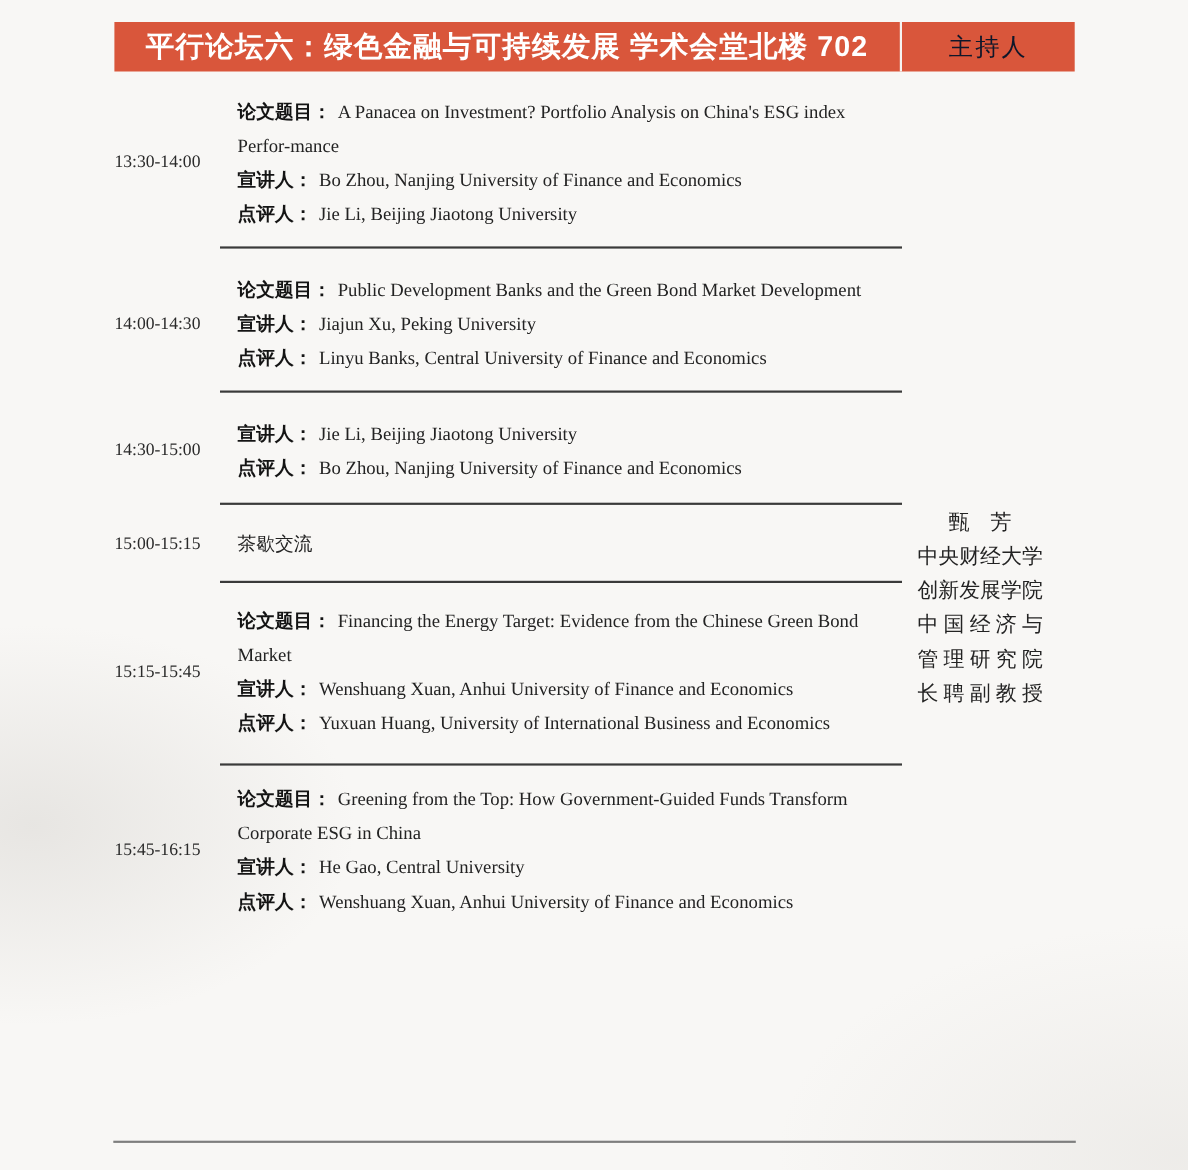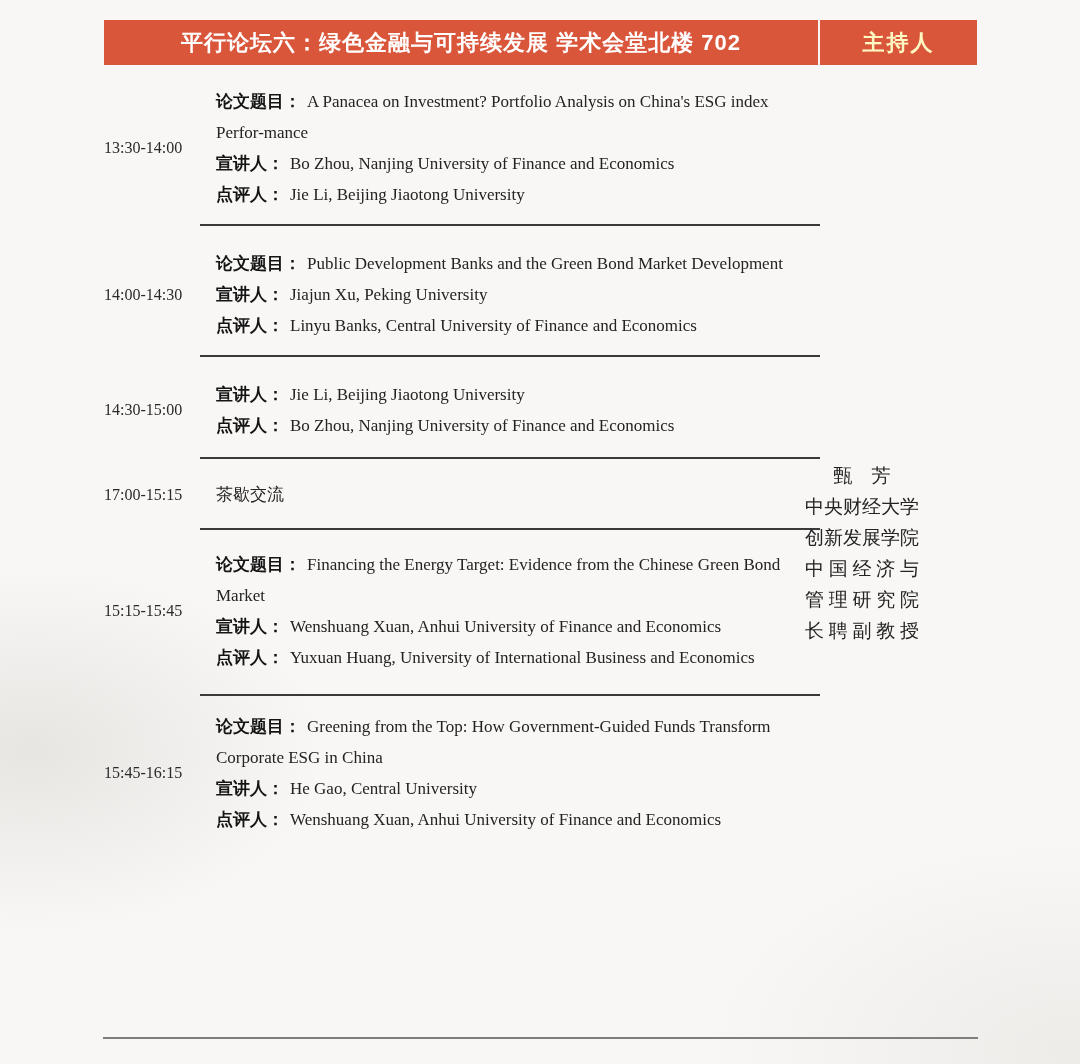--- a/index.html
+++ b/index.html
@@ -19,27 +19,27 @@
   }
   
   .header-bar{
     position:absolute;left:104px;top:20px;width:873px;height:45px;
     display:flex;align-items:stretch;
     background:var(--accent,#d9563b);
   }
   .header-main{
     width:714px;display:flex;align-items:center;justify-content:center;
     color:#ffffff;font-family:"Liberation Sans","DejaVu Sans",sans-serif;
-    font-weight:bold;font-size:22px;letter-spacing:1px;white-space:nowrap;
+    font-weight:bold;font-size:26px;letter-spacing:1px;white-space:nowrap;
   }
   .header-sep{width:2px;background:#f6f3f1;}
   .header-moderator{
     flex:1;display:flex;align-items:center;justify-content:center;
-    color:#fef9c3;font-family:"Liberation Sans","DejaVu Sans",sans-serif;
-    font-weight:bold;font-size:22px;letter-spacing:2px;white-space:nowrap;
+    color:#0f172a;font-family:"Liberation Sans","DejaVu Sans",sans-serif;
+    font-weight:normal;font-size:22px;letter-spacing:2px;white-space:nowrap;
   }
   
   .schedule{
     position:absolute;left:104px;top:86px;width:716px;
   }
   .session{
     display:flex;align-items:center;
   }
   .time-cell{
     width:112px;flex:none;
@@ -58,21 +58,21 @@
   }
   
   .s0{padding-top:0;   padding-bottom:14px;}
   .s1{padding-top:22px;padding-bottom:14px;}
   .s2{padding-top:22px;padding-bottom:16px;}
   .s3{padding-top:20px;padding-bottom:18px;}
   .s4{padding-top:19px;padding-bottom:21px;}
   .s5{padding-top:15px;padding-bottom:16px;}
   
   .moderator-block{
-    position:absolute;left:805px;top:460px;width:114px;
+    position:absolute;left:834px;top:460px;width:114px;
     font-size:19px;line-height:31px;color:#232323;
   }
   .moderator-name{text-align:center;}
   .moderator-line{
     text-align:justify;text-align-last:justify;
     word-break:break-all;
   }
   
   .bottom-line{
     position:absolute;left:103px;top:1037px;width:875px;height:2px;
@@ -115,21 +115,21 @@
     <div class="session s2">
       <div class="time-cell">14:30-15:00</div>
       <div class="detail-cell">
         <p><span class="lbl">宣讲人：</span><span>Jie Li, Beijing Jiaotong University</span></p>
         <p><span class="lbl">点评人：</span><span>Bo Zhou, Nanjing University of Finance and Economics</span></p>
       </div>
     </div>
     <div class="divider"></div>
 
     <div class="session s3">
-      <div class="time-cell">17:00-15:15</div>
+      <div class="time-cell">15:00-15:15</div>
       <div class="detail-cell">
         <p><span>茶歇交流</span></p>
       </div>
     </div>
     <div class="divider"></div>
 
     <div class="session s4">
       <div class="time-cell">15:15-15:45</div>
       <div class="detail-cell">
         <p><span class="lbl">论文题目：</span><span>Financing the Energy Target: Evidence from the Chinese Green Bond Market</span></p>

